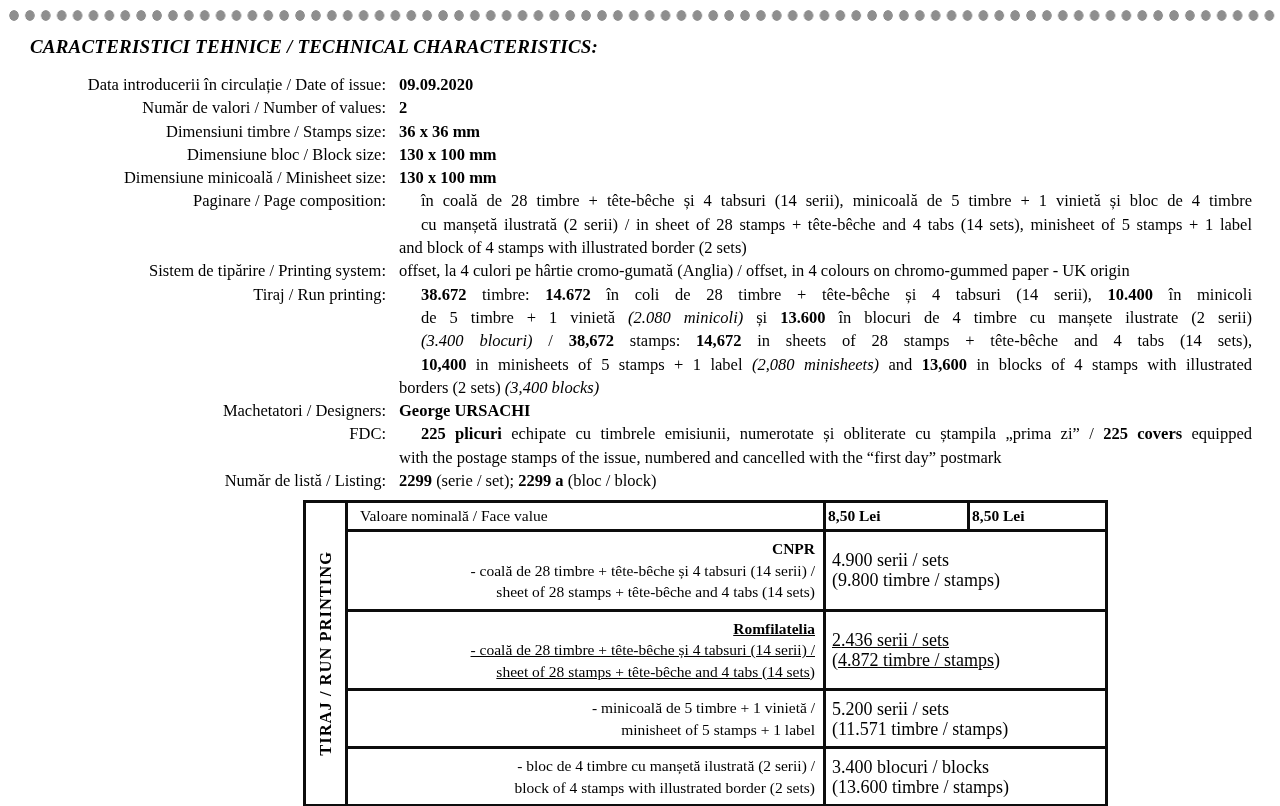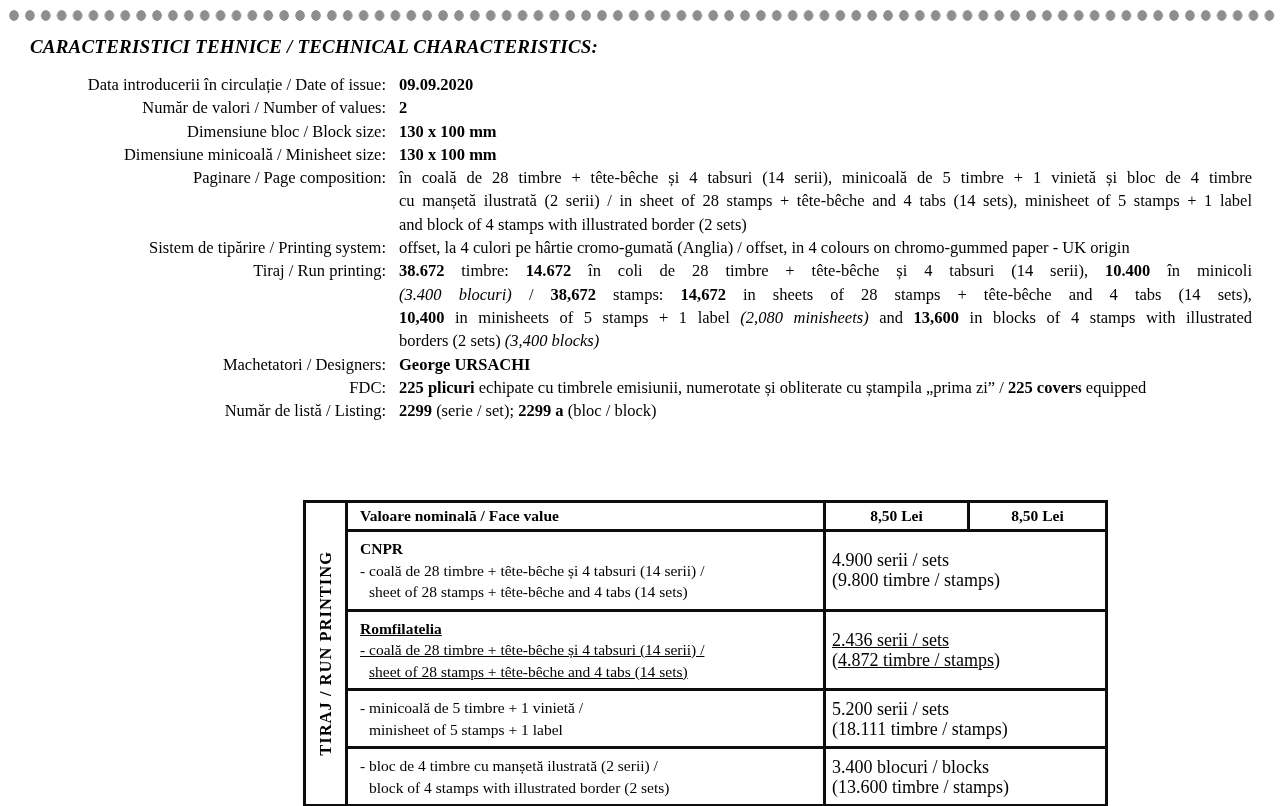--- a/index.html
+++ b/index.html
@@ -47,20 +47,21 @@
   .field-row {
     display: grid;
     grid-template-columns: 366px 1fr;
     column-gap: 13px;
   }
   .field-label { text-align: right; }
   .field-value { text-align: left; }
   .field-value.multi .vline:not(:last-child) {
     text-align: justify;
     text-align-last: justify;
+    margin-left: 22px;
   }
   .b { font-weight: bold; }
   .i { font-style: italic; }
 
   
   .tiraj-table {
     position: absolute;
     top: 500px;
     left: 303px;
     border-collapse: collapse;
@@ -72,23 +73,23 @@
   .vcell { text-align: center; }
   .vtext {
     writing-mode: vertical-rl;
     transform: rotate(180deg);
     margin: 0 auto;
     font-weight: bold;
     font-size: 16.5px;
     letter-spacing: 1px;
     white-space: nowrap;
   }
-  .th-desc { font-weight: bold; padding: 3px 8px 3px 12px; }
-  .th-val  { font-weight: bold; text-align: center; padding: 3px 2px; margin-top: 28px; }
-  .row-desc { padding: 6px 8px 6px 12px; line-height: 21.5px; }
+  .th-desc { font-weight: normal; padding: 3px 8px 3px 12px; }
+  .th-val  { font-weight: bold; text-align: left; padding: 3px 2px; margin-top: 28px; }
+  .row-desc { padding: 6px 8px 6px 12px; line-height: 21.5px; text-align: right; }
   .row-desc .r-title { font-weight: bold; }
   .row-desc .r-line2 { padding-left: 9px; }
   .row-val { line-height: 20px; font-size: 18px; padding: 4px 6px; }
   tr.hdr { height: 29px; }
   tr.r1 { height: 70px; }
   tr.r2 { height: 67px; text-decoration: underline; }
   tr.r3 { height: 49px; padding-left: 25px; }
   tr.r4 { height: 54px; }
 </style>
 </head>
@@ -107,20 +108,26 @@
           <div class="vline"><span class="b ">09.09.2020</span></div>
         </div>
       </div>
       <div class="field-row">
         <div class="field-label">Număr de valori / Number of values:</div>
         <div class="field-value">
           <div class="vline"><span class="b ">2</span></div>
         </div>
       </div>
       <div class="field-row">
+        <div class="field-label">Dimensiuni timbre / Stamps size:</div>
+        <div class="field-value">
+          <div class="vline"><span class="b ">36 x 36 mm</span></div>
+        </div>
+      </div>
+      <div class="field-row">
         <div class="field-label">Dimensiune bloc / Block size:</div>
         <div class="field-value">
           <div class="vline"><span class="b ">130 x 100 mm</span></div>
         </div>
       </div>
       <div class="field-row">
         <div class="field-label">Dimensiune minicoală / Minisheet size:</div>
         <div class="field-value">
           <div class="vline"><span class="b ">130 x 100 mm</span></div>
         </div>
@@ -136,35 +143,37 @@
       <div class="field-row">
         <div class="field-label">Sistem de tipărire / Printing system:</div>
         <div class="field-value">
           <div class="vline"><span>offset, la 4 culori pe hârtie cromo-gumată (Anglia) / offset, in 4 colours on chromo-gummed paper - UK origin</span></div>
         </div>
       </div>
       <div class="field-row">
         <div class="field-label">Tiraj / Run printing:</div>
         <div class="field-value multi">
           <div class="vline"><span class="b ">38.672</span><span> timbre: </span><span class="b ">14.672</span><span> în coli de 28 timbre + tête-bêche și 4 tabsuri (14 serii), </span><span class="b ">10.400</span><span> în minicoli</span></div>
+          <div class="vline"><span>de 5 timbre + 1 vinietă </span><span class="i">(2.080 minicoli)</span><span> și </span><span class="b ">13.600</span><span> în blocuri de 4 timbre cu manșete ilustrate (2 serii)</span></div>
           <div class="vline"><span class="i">(3.400 blocuri)</span><span> / </span><span class="b ">38,672</span><span> stamps: </span><span class="b ">14,672</span><span> in sheets of 28 stamps + tête-bêche and 4 tabs (14 sets),</span></div>
           <div class="vline"><span class="b ">10,400</span><span> in minisheets of 5 stamps + 1 label </span><span class="i">(2,080 minisheets)</span><span> and </span><span class="b ">13,600</span><span> in blocks of 4 stamps with illustrated</span></div>
           <div class="vline"><span>borders (2 sets) </span><span class="i">(3,400 blocks)</span></div>
         </div>
       </div>
       <div class="field-row">
         <div class="field-label">Machetatori / Designers:</div>
         <div class="field-value">
           <div class="vline"><span class="b ">George URSACHI</span></div>
         </div>
       </div>
       <div class="field-row">
         <div class="field-label">FDC:</div>
         <div class="field-value multi">
           <div class="vline"><span class="b ">225 plicuri</span><span> echipate cu timbrele emisiunii, numerotate și obliterate cu ștampila „prima zi” / </span><span class="b ">225 covers</span><span> equipped</span></div>
+          <div class="vline"><span>with the postage stamps of the issue, numbered and cancelled with the “first day” postmark</span></div>
         </div>
       </div>
       <div class="field-row">
         <div class="field-label">Număr de listă / Listing:</div>
         <div class="field-value">
           <div class="vline"><span class="b ">2299</span><span> (serie / set); </span><span class="b ">2299 a</span><span> (bloc / block)</span></div>
         </div>
       </div>
     </div>
 
@@ -206,21 +215,21 @@
             <div class="val-line">(4.872 timbre / stamps)</div>
           </td>
         </tr>
         <tr class="r3">
           <td class="row-desc">
             <div class="r-line1">- minicoală de 5 timbre + 1 vinietă /</div>
             <div class="r-line2">minisheet of 5 stamps + 1 label</div>
           </td>
           <td class="row-val" colspan="2">
             <div class="val-line">5.200 serii / sets</div>
-            <div class="val-line">(18.111 timbre / stamps)</div>
+            <div class="val-line">(11.571 timbre / stamps)</div>
           </td>
         </tr>
         <tr class="r4">
           <td class="row-desc">
             <div class="r-line1">- bloc de 4 timbre cu manșetă ilustrată (2 serii) /</div>
             <div class="r-line2">block of 4 stamps with illustrated border (2 sets)</div>
           </td>
           <td class="row-val" colspan="2">
             <div class="val-line">3.400 blocuri / blocks</div>
             <div class="val-line">(13.600 timbre / stamps)</div>

